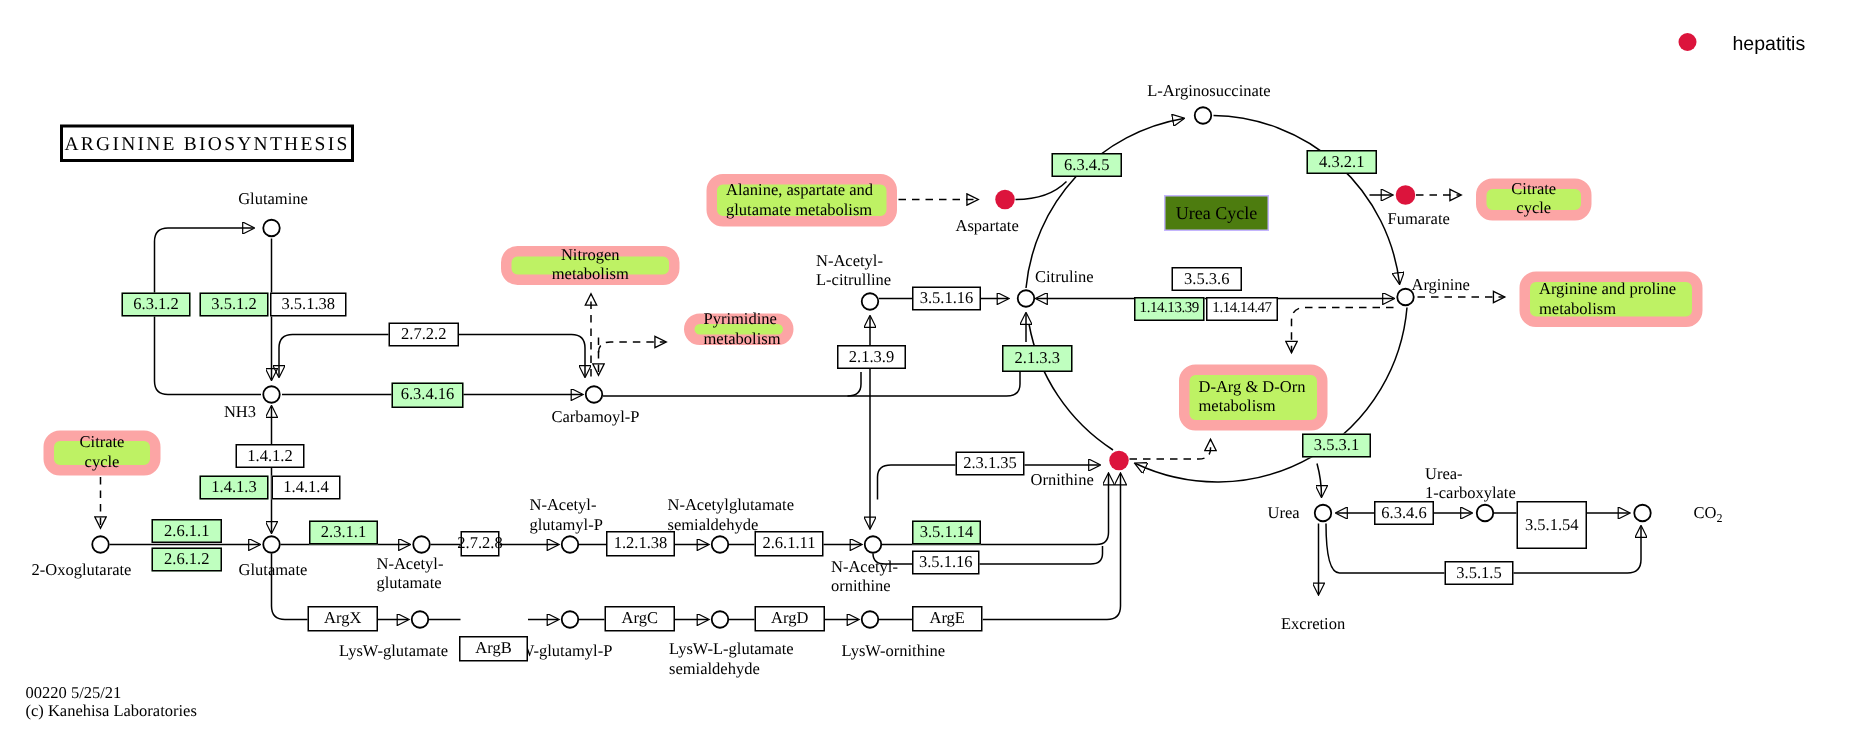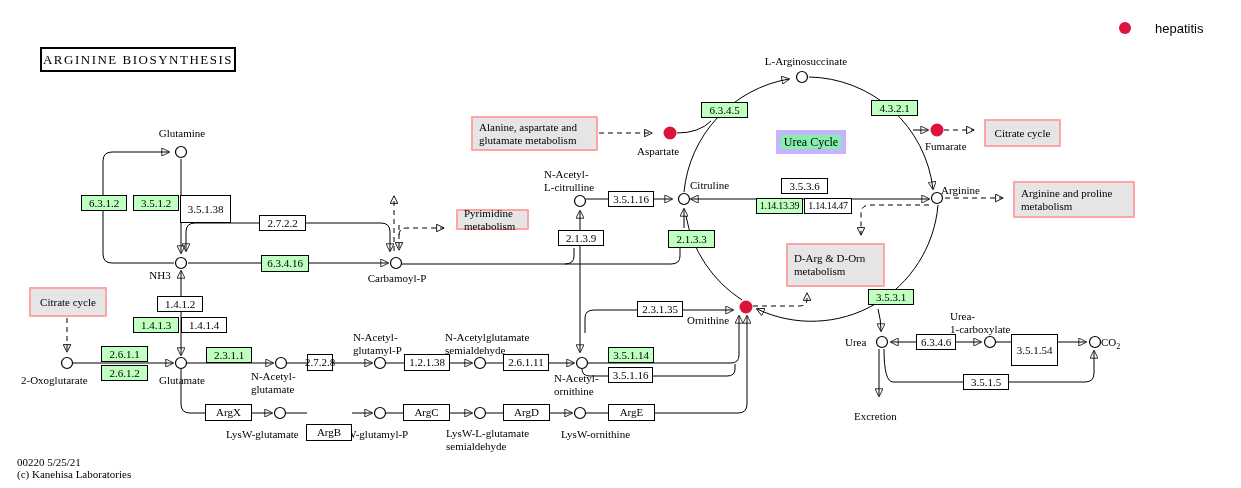--- a/index.html
+++ b/index.html
@@ -11,30 +11,30 @@
   .node{fill:#fff;stroke:#000;stroke-width:1.2;}
   .rdot{fill:var(--red,#DC143C);stroke:none;}
   .ec{position:absolute;z-index:2;border:1px solid #000;background:#fff;box-sizing:border-box;
       display:flex;align-items:center;justify-content:center;
       font:11px/1 "Liberation Serif","DejaVu Serif",serif;}
   .ec.g{background:var(--green,#BFFFBF);font-family:Liberation Serif, serif;}
   .ec.sm{font-size:10px;letter-spacing:-0.3px;}
   .lbl{position:absolute;z-index:1;font:11px/1.18 "Liberation Serif","DejaVu Serif",serif;
        white-space:pre-line;}
   .lbl.c{text-align:center;}
-  .link{position:absolute;z-index:2;border:2px solid #fca5a5;border-radius:1px;background:#e5e5e5;
+  .link{position:absolute;z-index:2;border:7px solid #fca5a5;border-radius:11px;background:#bef264;
         box-sizing:border-box;display:flex;align-items:center;padding:2px 6px;
         font:11px/1.15 "Liberation Serif","DejaVu Serif",serif;}
   .link.c{justify-content:center;text-align:center;}
-  .rect{position:absolute;z-index:2;border:5px solid #c4b5fd;background:#86efac;box-sizing:border-box;
+  .rect{position:absolute;z-index:2;border:1px solid #c4b5fd;background:#4d7c0f;box-sizing:border-box;
         display:flex;align-items:center;justify-content:center;
         font:12px/1 "Liberation Serif","DejaVu Serif",serif;}
   .title{position:absolute;z-index:2;border:2px solid #000;background:#fff;box-sizing:border-box;
          display:flex;align-items:center;justify-content:center;letter-spacing:1.5px;
-         font:13px "Liberation Serif","DejaVu Serif",serif;}
+         font:13px "Liberation Serif","DejaVu Serif",serif;margin-top:36px;}
   .legend-txt{position:absolute;z-index:2;font:13px "Liberation Sans","DejaVu Sans",sans-serif;}
   .footer{position:absolute;z-index:1;font:11px/1.1 "Liberation Serif","DejaVu Serif",serif;}
   sub{font-size:8px;}
 </style>
 </head>
 <body>
 
 <div id="canvas">
 
   <svg id="wires" width="1241" height="488">
@@ -132,21 +132,21 @@
     <circle class="rdot" cx="937" cy="130" r="6.5"></circle>
     <circle class="rdot" cx="746" cy="307" r="6.5"></circle>
     <circle class="rdot" cx="1125" cy="28" r="6"></circle>
   </svg>
 
   <div class="title" style="left:40px;top:47px;width:196px;height:25px">ARGININE BIOSYNTHESIS</div>
   <div class="legend-txt" style="left:1155px;top:21px">hepatitis</div>
 
   <div class="ec g" style="left:81px;top:195px;width:46px;height:16px">6.3.1.2</div>
   <div class="ec g" style="left:133px;top:195px;width:46px;height:16px">3.5.1.2</div>
-  <div class="ec" style="left:180px;top:195px;width:51px;height:28px">3.5.1.38</div>
+  <div class="ec" style="left:180px;top:195px;width:51px;height:16px">3.5.1.38</div>
   <div class="ec" style="left:259px;top:215px;width:47px;height:16px">2.7.2.2</div>
   <div class="ec g" style="left:261px;top:255px;width:48px;height:17px">6.3.4.16</div>
   <div class="ec" style="left:157px;top:296px;width:46px;height:16px">1.4.1.2</div>
   <div class="ec g" style="left:133px;top:317px;width:46px;height:16px">1.4.1.3</div>
   <div class="ec" style="left:181px;top:317px;width:46px;height:16px">1.4.1.4</div>
   <div class="ec g" style="left:101px;top:346px;width:47px;height:16px">2.6.1.1</div>
   <div class="ec g" style="left:101px;top:365px;width:47px;height:16px">2.6.1.2</div>
   <div class="ec g" style="left:206px;top:347px;width:46px;height:16px">2.3.1.1</div>
   <div class="ec" style="left:307px;top:354px;width:26px;height:17px">2.7.2.8</div>
   <div class="ec" style="left:404px;top:354px;width:46px;height:17px">1.2.1.38</div>
@@ -165,20 +165,21 @@
   <div class="ec" style="left:637px;top:301px;width:46px;height:16px">2.3.1.35</div>
   <div class="ec" style="left:916px;top:334px;width:40px;height:16px">6.3.4.6</div>
   <div class="ec" style="left:1011px;top:334px;width:47px;height:32px">3.5.1.54</div>
   <div class="ec" style="left:963px;top:374px;width:46px;height:16px">3.5.1.5</div>
   <div class="ec" style="left:205px;top:404px;width:47px;height:17px">ArgX</div>
   <div class="ec" style="left:306px;top:424px;width:46px;height:17px">ArgB</div>
   <div class="ec" style="left:403px;top:404px;width:47px;height:17px">ArgC</div>
   <div class="ec" style="left:503px;top:404px;width:47px;height:17px">ArgD</div>
   <div class="ec" style="left:608px;top:404px;width:47px;height:17px">ArgE</div>
 
+  <div class="link c" style="left:334px;top:164px;width:119px;height:26px">Nitrogen metabolism</div>
   <div class="link" style="left:456px;top:209px;width:73px;height:21px;white-space:pre-line">Pyrimidine
 metabolism</div>
   <div class="link c" style="left:29px;top:287px;width:78px;height:30px">Citrate cycle</div>
   <div class="link" style="left:471px;top:116px;width:127px;height:35px;white-space:pre-line">Alanine, aspartate and
 glutamate metabolism</div>
   <div class="link c" style="left:984px;top:119px;width:77px;height:28px">Citrate cycle</div>
   <div class="link" style="left:1013px;top:181px;width:122px;height:37px;white-space:pre-line">Arginine and proline
 metabolism</div>
   <div class="link" style="left:786px;top:243px;width:99px;height:44px;white-space:pre-line">D-Arg &amp; D-Orn
 metabolism</div>
@@ -201,21 +202,21 @@
 L-citrulline</div>
   <div class="lbl" style="left:690px;top:179px;width:52px">Citruline</div>
   <div class="lbl c" style="left:756px;top:55px;width:100px">L-Arginosuccinate</div>
   <div class="lbl" style="left:637px;top:145px;width:52px">Aspartate</div>
   <div class="lbl" style="left:925px;top:140px;width:52px">Fumarate</div>
   <div class="lbl" style="left:941px;top:184px;width:50px">Arginine</div>
   <div class="lbl" style="left:687px;top:314px;width:54px">Ornithine</div>
   <div class="lbl" style="left:845px;top:336px;width:32px">Urea</div>
   <div class="lbl" style="left:950px;top:310px;width:72px">Urea-
 1-carboxylate</div>
-  <div class="lbl" style="left:1101px;top:336px;width:34px"><span>CO</span><sub>2</sub></div>
+  <div class="lbl" style="left:1129px;top:336px;width:34px"><span>CO</span><sub>2</sub></div>
   <div class="lbl" style="left:854px;top:410px;width:60px">Excretion</div>
   <div class="lbl" style="left:226px;top:428px;width:88px">LysW-glutamate</div>
   <div class="lbl" style="left:330px;top:428px;width:90px">LysW-glutamyl-P</div>
   <div class="lbl" style="left:446px;top:427px;width:96px">LysW-L-glutamate
 semialdehyde</div>
   <div class="lbl" style="left:561px;top:428px;width:80px">LysW-ornithine</div>
 
   <div class="footer" style="left:17px;top:456px">00220 5/25/21</div>
   <div class="footer" style="left:17px;top:468px">(c) Kanehisa Laboratories</div>
 

